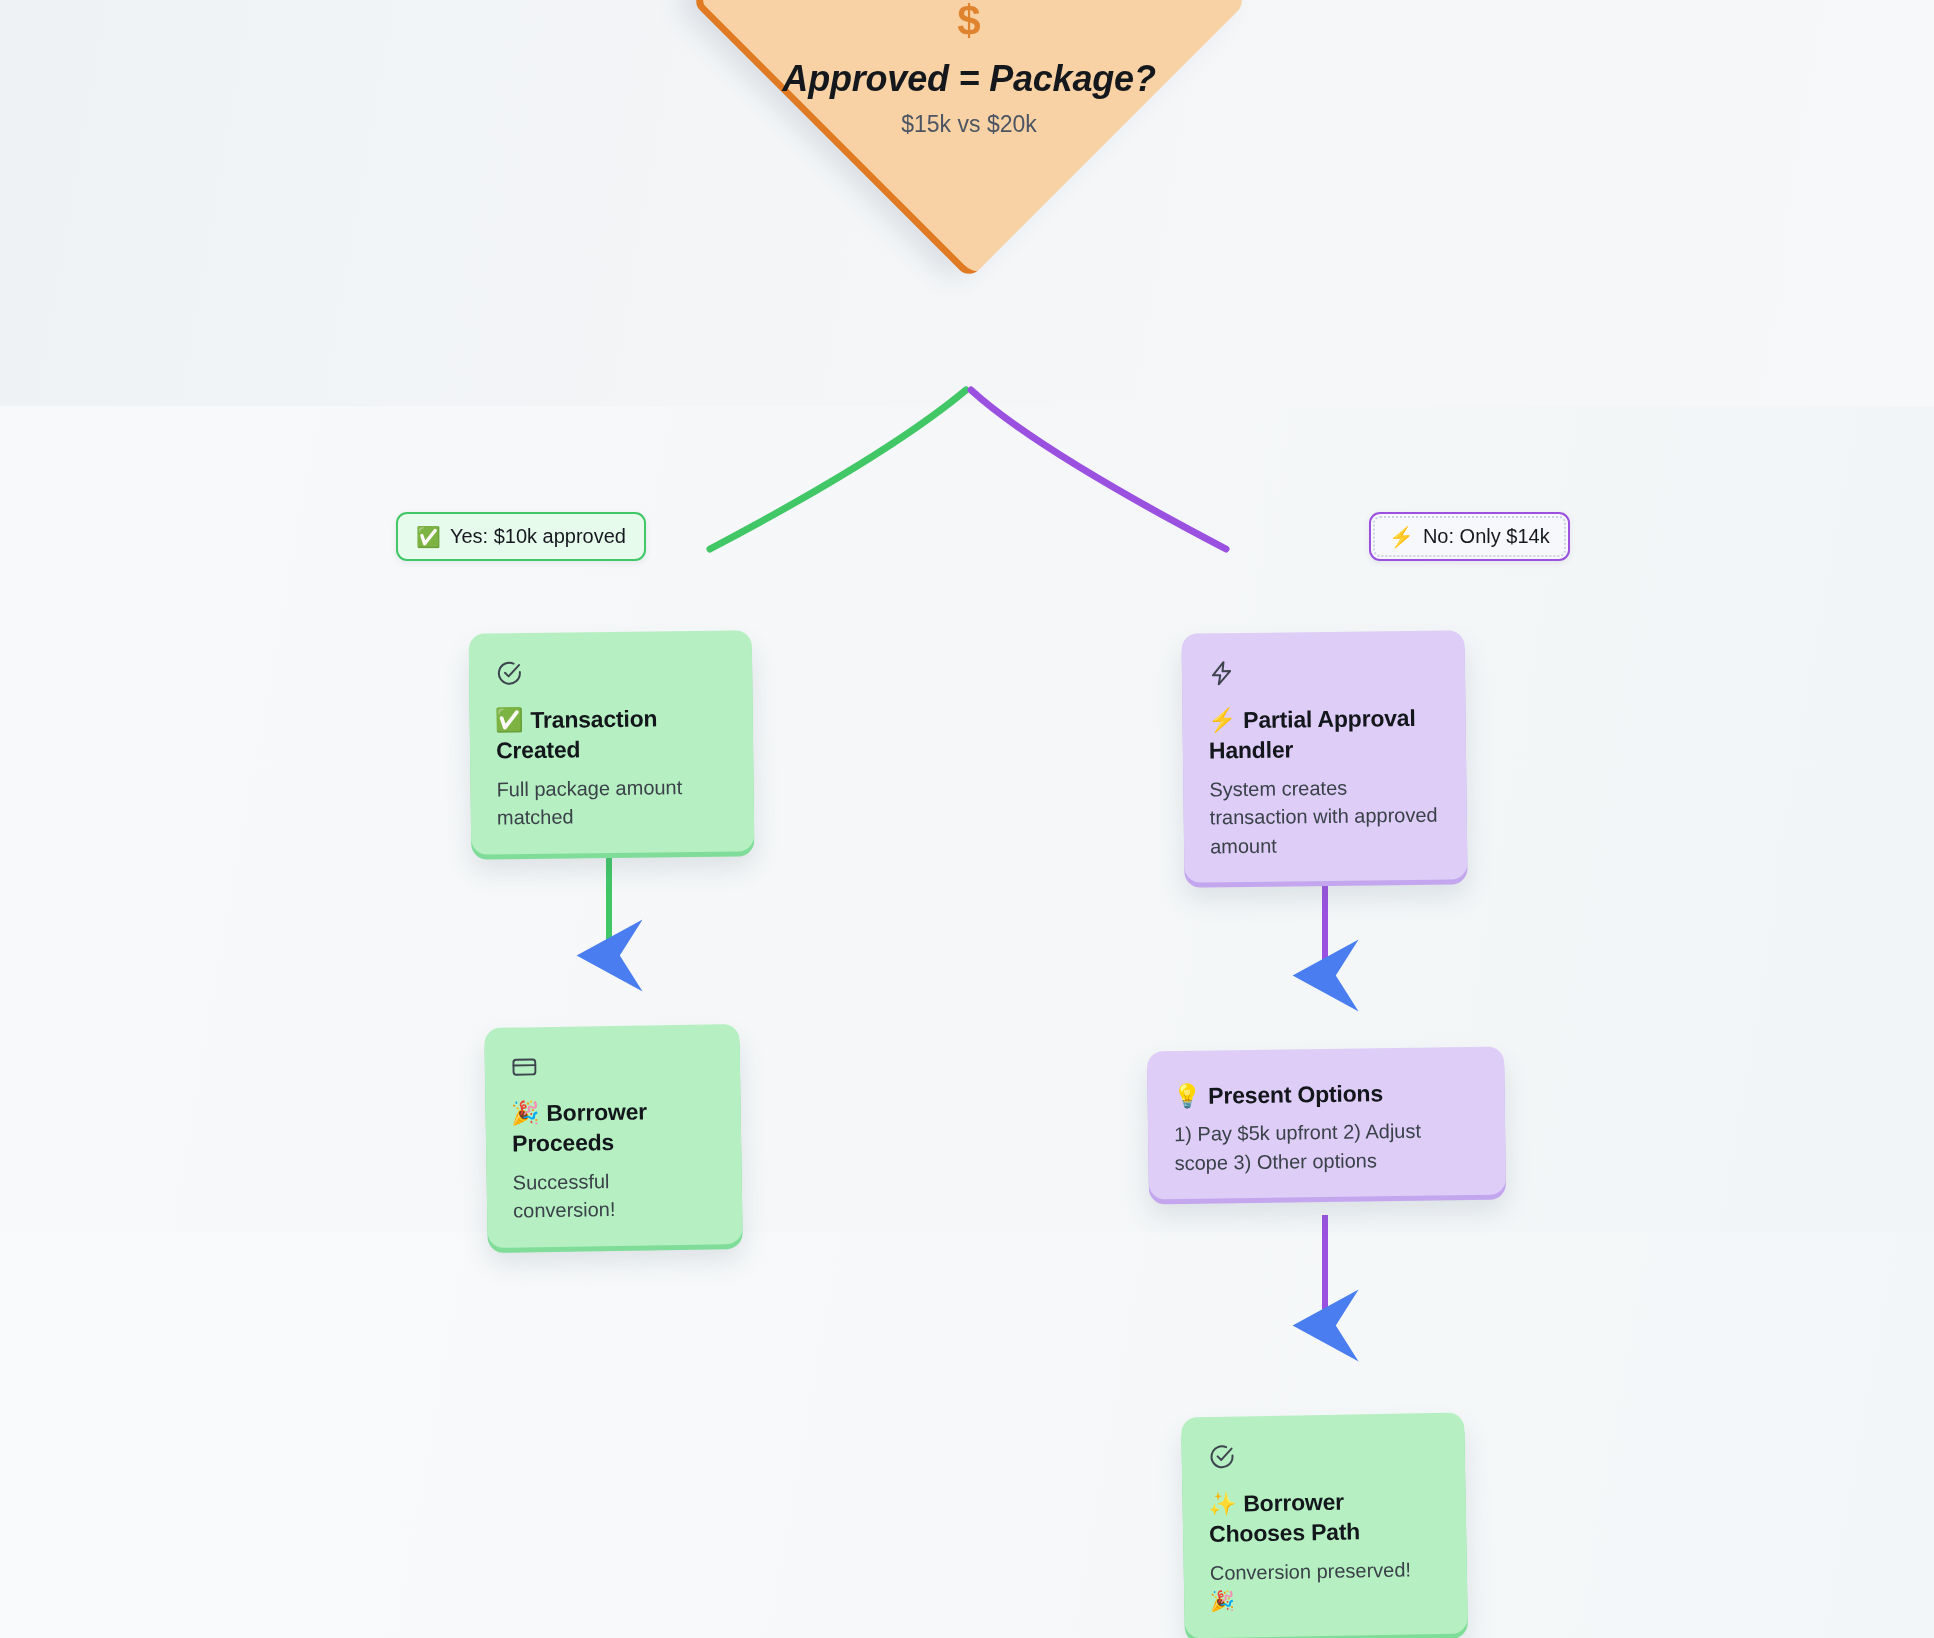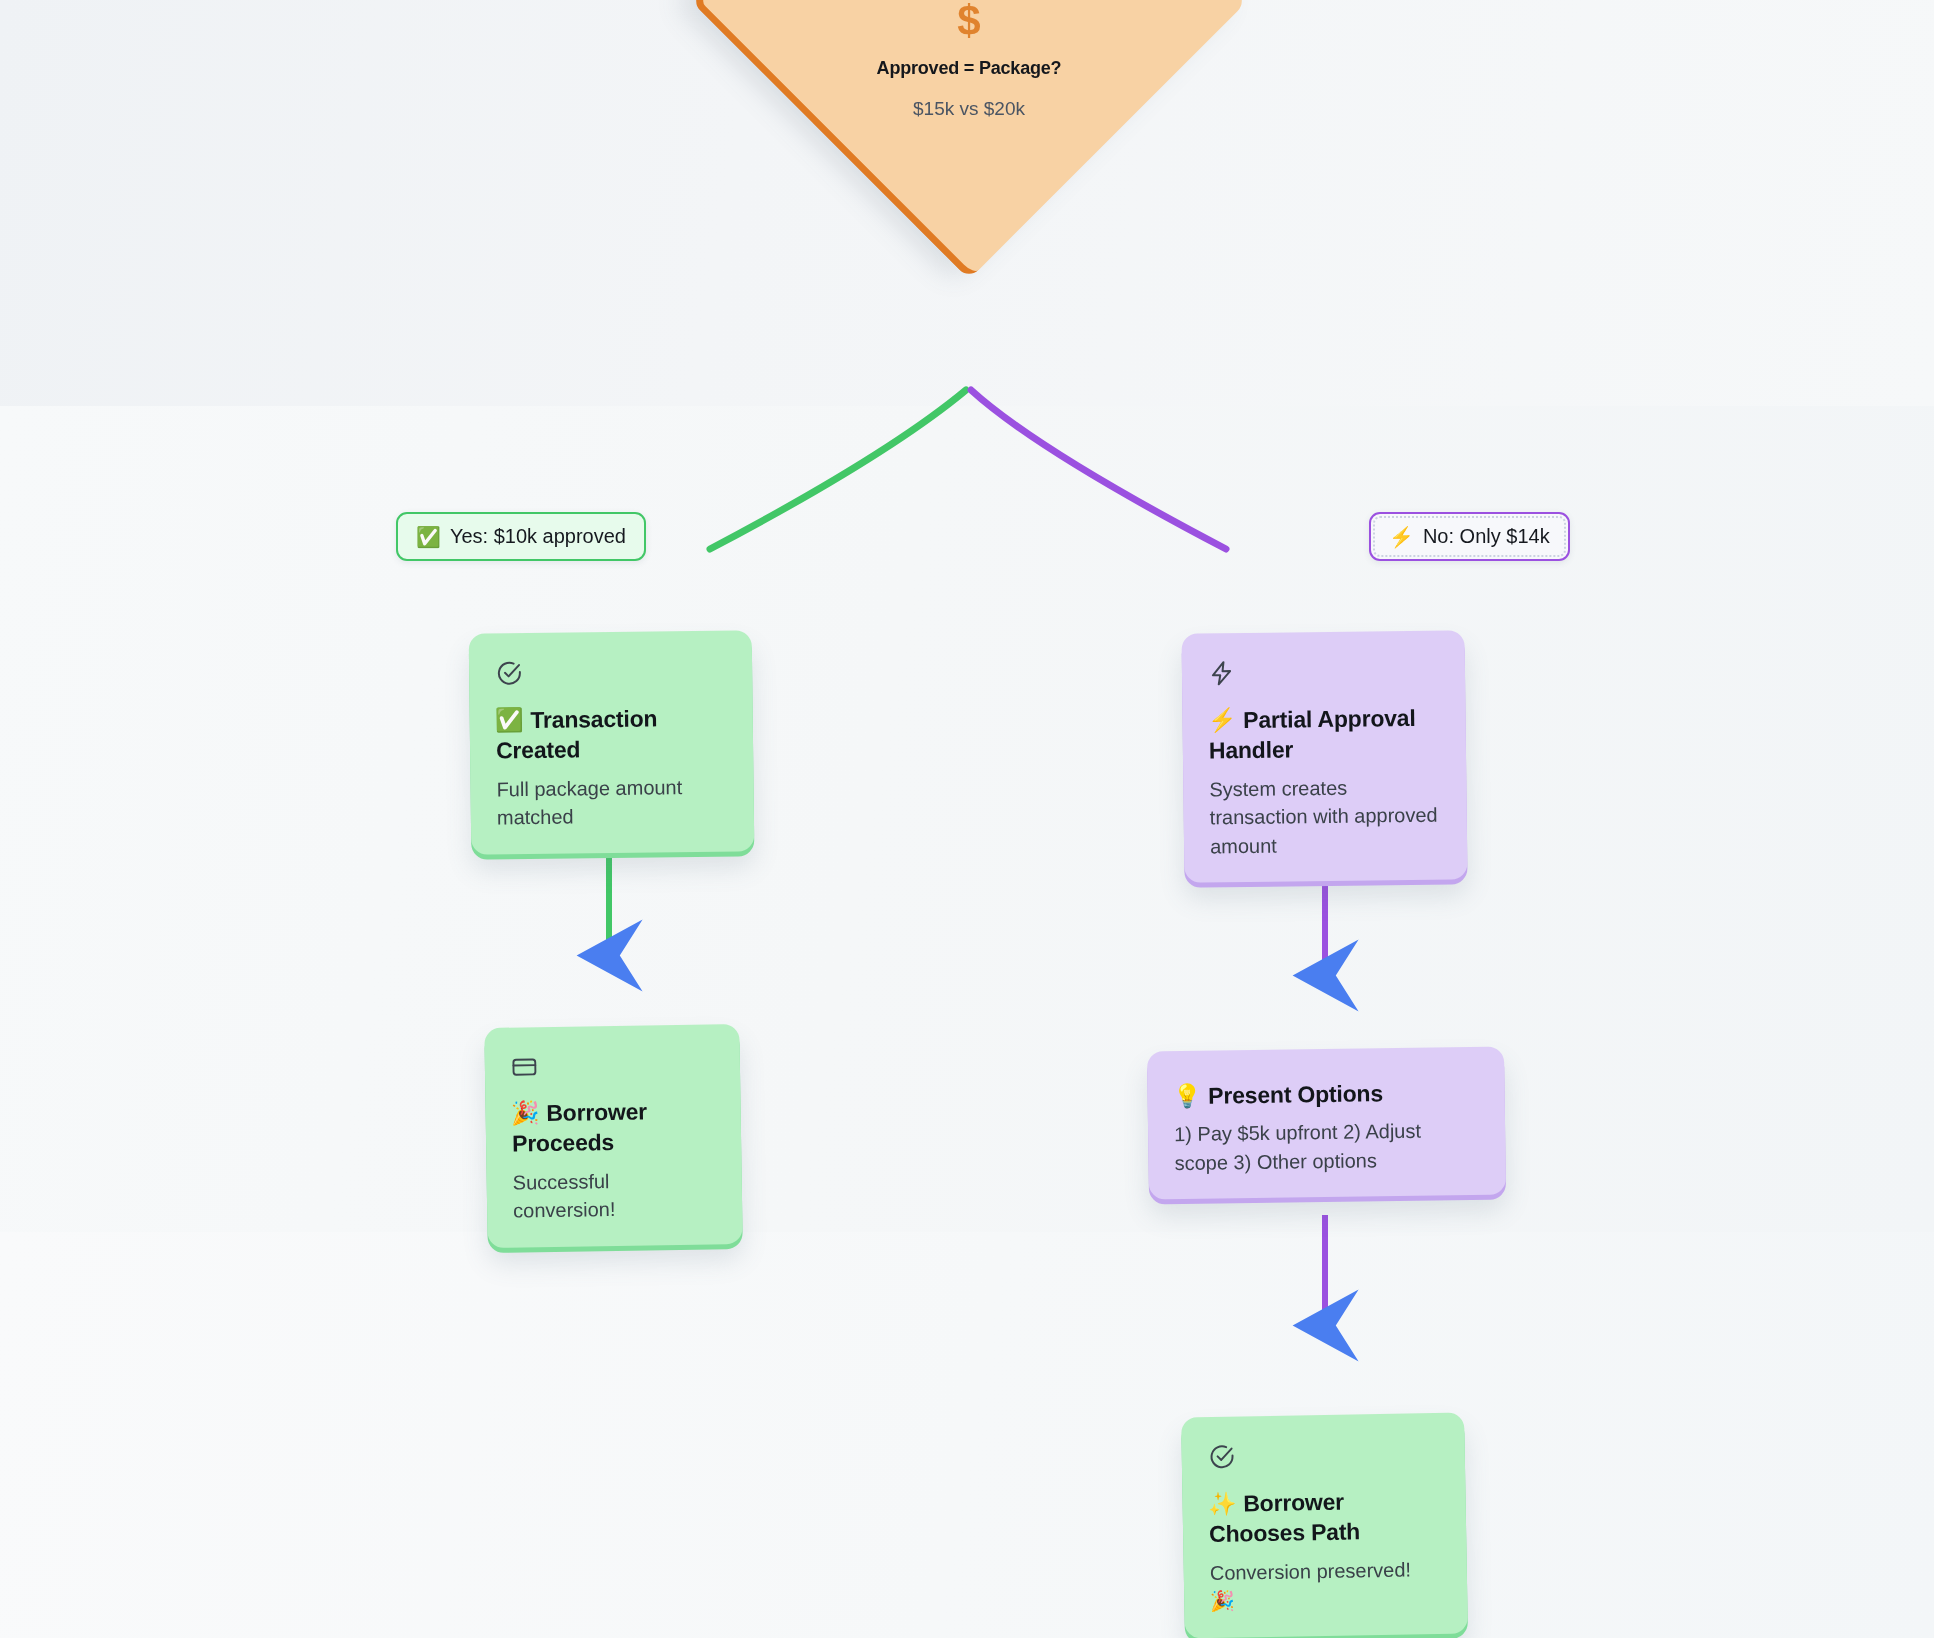--- a/index.html
+++ b/index.html
@@ -78,29 +78,30 @@
   }
   .diamond-glyph {
     font-size: 42px;
     font-weight: bold;
     color: #e0832e;
     line-height: 1;
     margin-bottom: 16px;
     font-family: "Liberation Sans", sans-serif;
   }
   .diamond-title {
-    font-size: 18px;
+    font-size: 36px;
     font-weight: bold;
     color: #14171c;
     letter-spacing: -0.2px;
+    font-style: italic;
   }
   .diamond-sub {
-    font-size: 19px;
+    font-size: 23px;
     color: #4b5563;
-    margin-top: 19px;
+    margin-top: 11px;
   }
 
   
   .edge-pill {
     position: absolute;
     display: flex;
     align-items: center;
     gap: 9px;
     padding: 11px 18px;
     border-radius: 11px;

